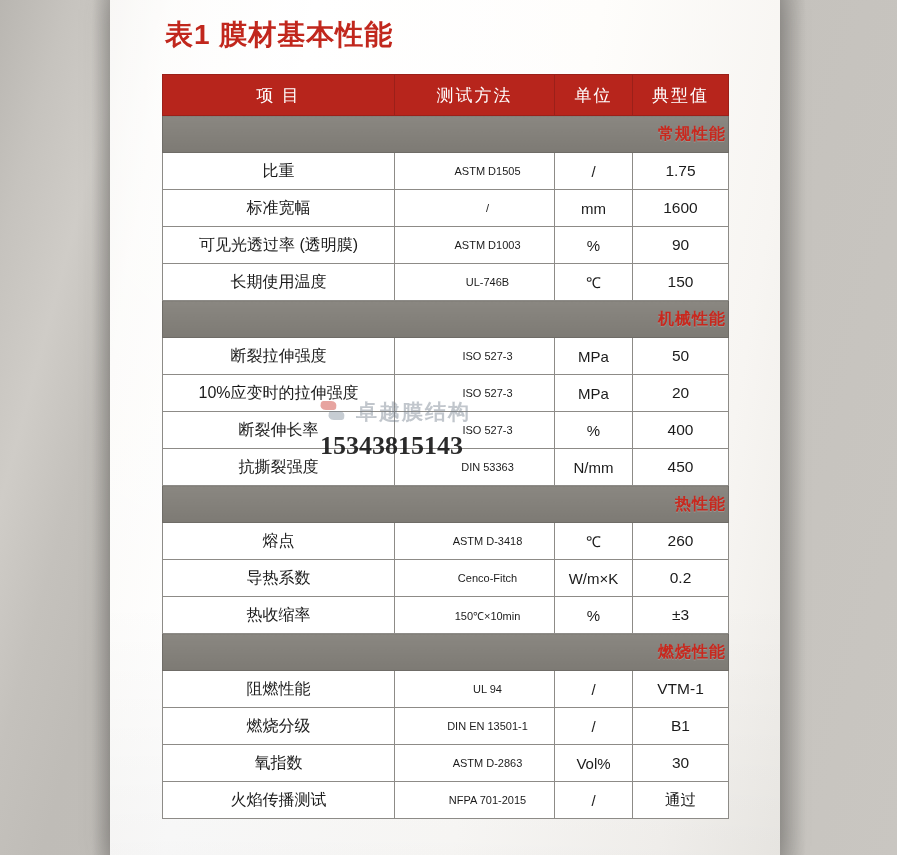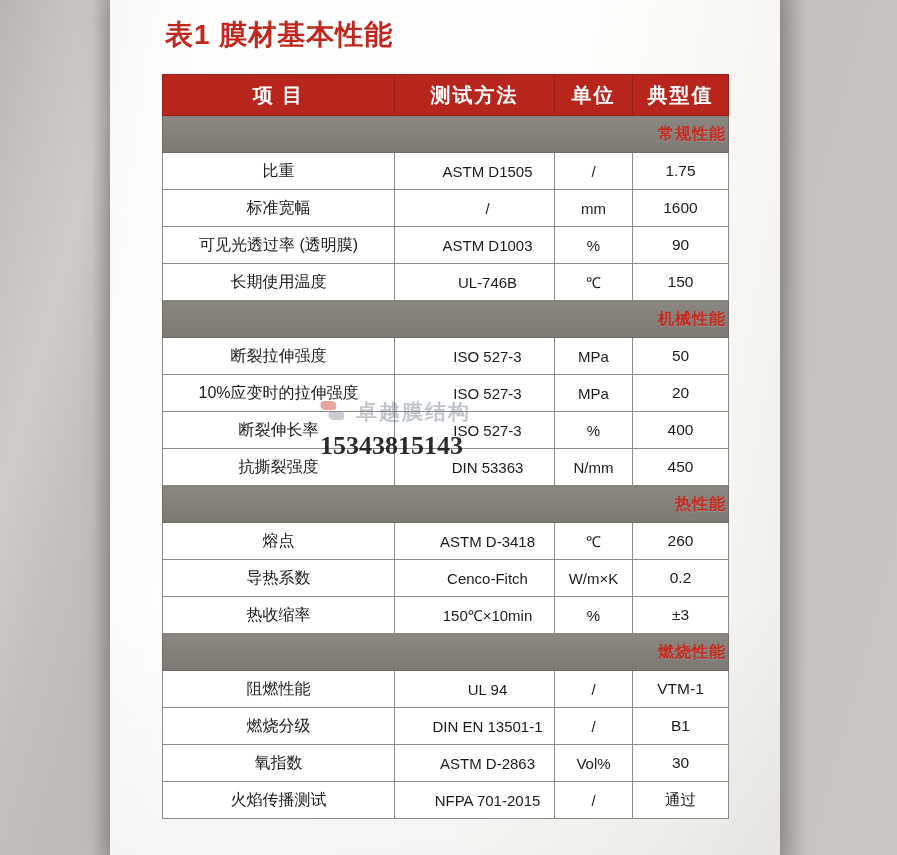--- a/index.html
+++ b/index.html
@@ -67,39 +67,39 @@
     color: #1b1b1b;
     height: 36px;
     background: #ffffff;
     padding: 0 2px;
     overflow: hidden;
     white-space: nowrap;
   }
   tr.head td {
     background: #b7251c;
     color: #ffffff;
-    font-weight: bold;
-    font-size: 20px;
+    font-weight: normal;
+    font-size: 17px;
     height: 40px;
     letter-spacing: 2px;
     border-color: #9b2019;
   }
   tr.section td {
     background: linear-gradient(180deg, #8a8781 0%, #7d7a74 100%);
     color: #c8281e;
     font-weight: bold;
     font-size: 16px;
     height: 36px;
     letter-spacing: 1px;
     border-color: #6f6c67;
     text-shadow: 0 1px 0 rgba(255,255,255,0.18);
     text-align: right;
   }
   tr.data td.item { font-size: 16px; margin-top: 8px; }
-  tr.data td.method { font-size: 15px; padding-left: 28px; }
+  tr.data td.method { font-size: 11px; padding-left: 28px; }
   tr.data td.unit { font-size: 15px; }
   tr.data td.value { font-size: 15.5px; margin-top: 43px; }
 
   col.c-item   { width: 232px; }
   col.c-method { width: 160px; }
   col.c-unit   { width: 78px; }
   col.c-value  { width: 96px; }
 
   
   #watermark {

